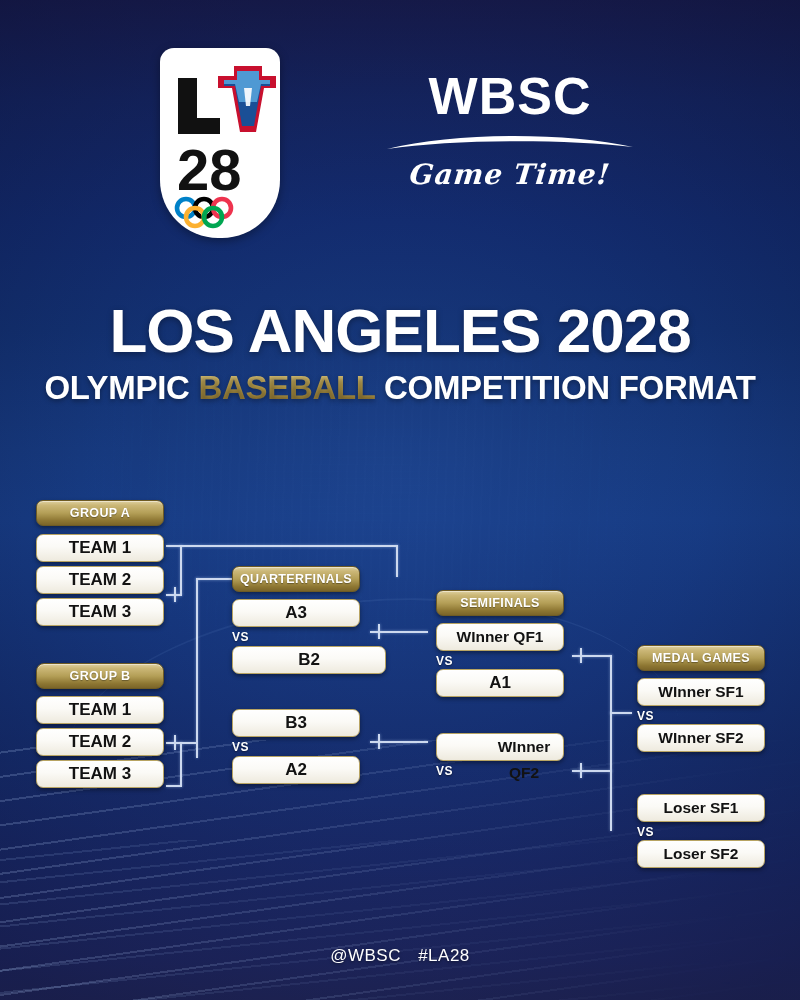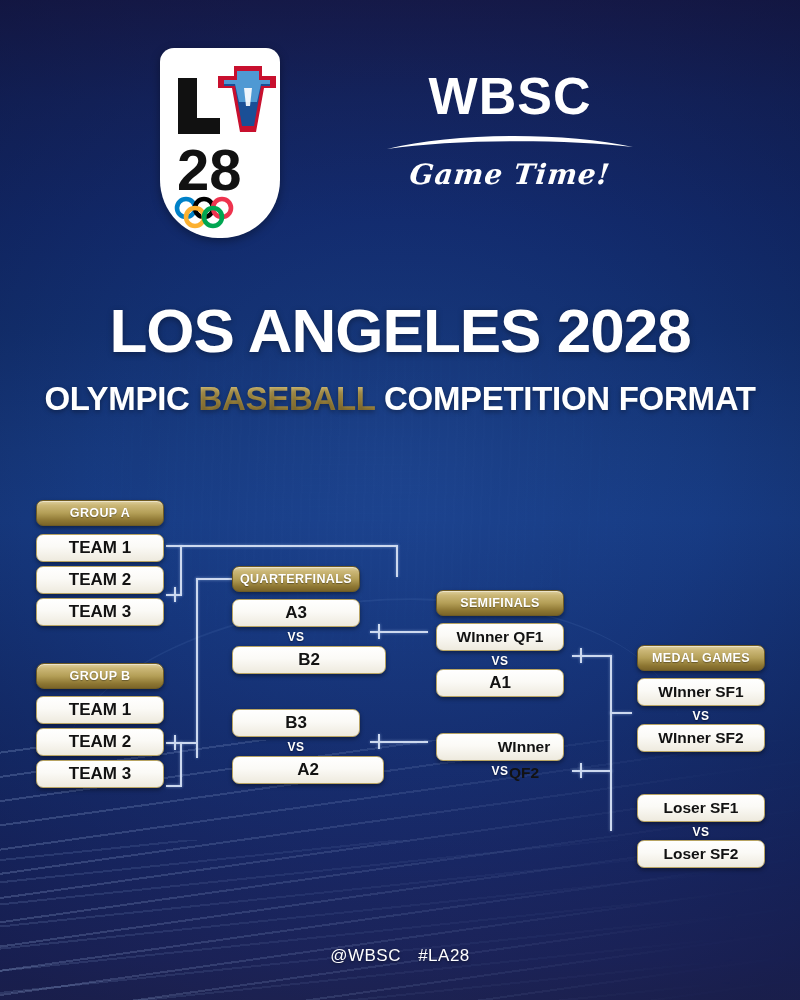--- a/index.html
+++ b/index.html
@@ -97,21 +97,21 @@
   }
 
   
   .title-block { position:absolute; left:0; top:300px; width:800px; text-align:center; }
   .title-main {
     font-weight:800; font-size:62px; color:#ffffff;
     letter-spacing:-1px; line-height:1;
     text-shadow:0 2px 6px rgba(0,0,0,0.35);
   }
   .title-sub {
-    margin-top:20px;
+    margin-top:9px;
     font-weight:800; font-size:33px; color:#ffffff;
     letter-spacing:-0.3px; line-height:1;
     text-shadow:0 2px 5px rgba(0,0,0,0.35);
   }
   .title-gold {
     background:linear-gradient(180deg,#e3cf8d 0%,#c3a64f 45%,#8d7431 100%);
     -webkit-background-clip:text; background-clip:text;
     -webkit-text-fill-color:transparent; color:#c3a64f;
   }
 
@@ -141,21 +141,21 @@
     color:#121212;
     background:linear-gradient(180deg,#ffffff 0%,#fbfaf6 45%,#eeeade 100%);
     border:1px solid #b8a463;
     box-shadow:0 2px 4px rgba(0,0,0,0.40), inset 0 1px 0 rgba(255,255,255,0.9);
   }
   .box.sm { font-size:15.5px; }
 
   .vs {
     position:absolute;
     height:18px; line-height:18px;
-    text-align:center;
+    text-align:left;
     font-weight:800; font-size:12px;
     color:#ffffff;
     letter-spacing:0.6px;
     text-shadow:0 1px 2px rgba(0,0,0,0.5);
   }
 
   
   .ln {
     position:absolute;
     background:#cdd9ef;
@@ -272,21 +272,21 @@
     <div class="box" style="left:36px; top:760px; width:128px;">TEAM 3</div>
 
     <div class="pill" style="left:232px; top:566px; width:128px;">QUARTERFINALS</div>
 
     <div class="box" style="left:232px; top:599px; width:128px;">A3</div>
     <div class="vs" style="left:232px; top:628px; width:128px;">VS</div>
     <div class="box" style="left:232px; top:646px; width:154px;">B2</div>
 
     <div class="box" style="left:232px; top:709px; width:128px;">B3</div>
     <div class="vs" style="left:232px; top:738px; width:128px;">VS</div>
-    <div class="box" style="left:232px; top:756px; width:152px;">A2</div>
+    <div class="box" style="left:232px; top:756px; width:128px;">A2</div>
 
     <div class="pill" style="left:436px; top:590px; width:128px;">SEMIFINALS</div>
 
     <div class="box sm" style="left:436px; top:623px; width:128px;">WInner QF1</div>
     <div class="vs" style="left:436px; top:652px; width:128px;">VS</div>
     <div class="box" style="left:436px; top:669px; width:128px;">A1</div>
 
     <div class="box sm" style="left:436px; top:733px; width:128px;padding-left:48px;">WInner QF2</div>
     <div class="vs" style="left:436px; top:762px; width:128px;">VS</div>
 

